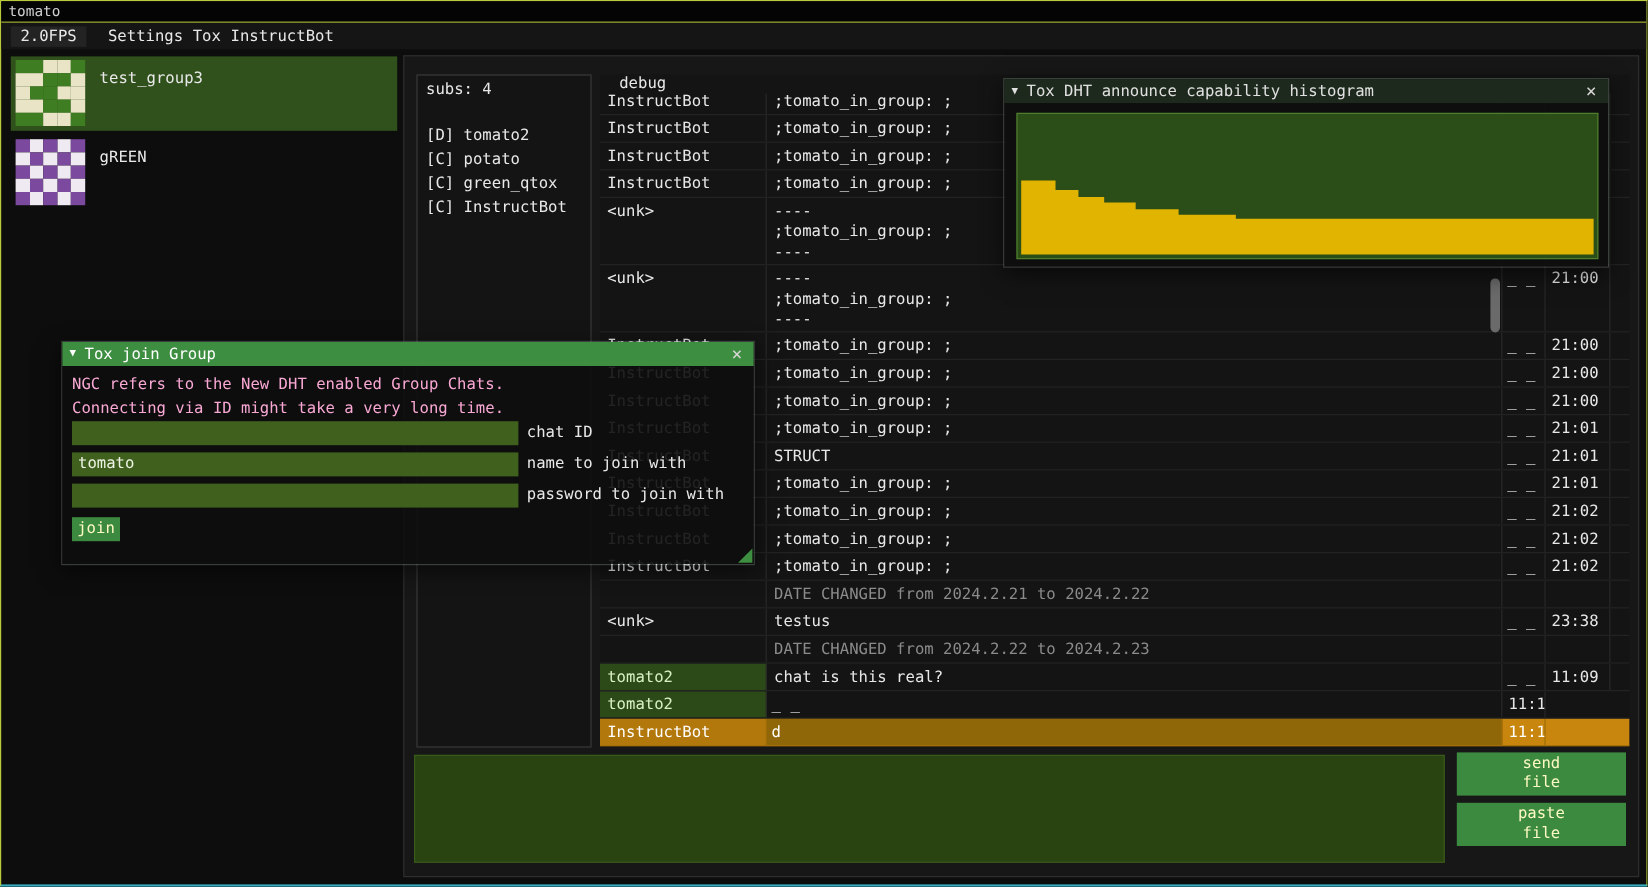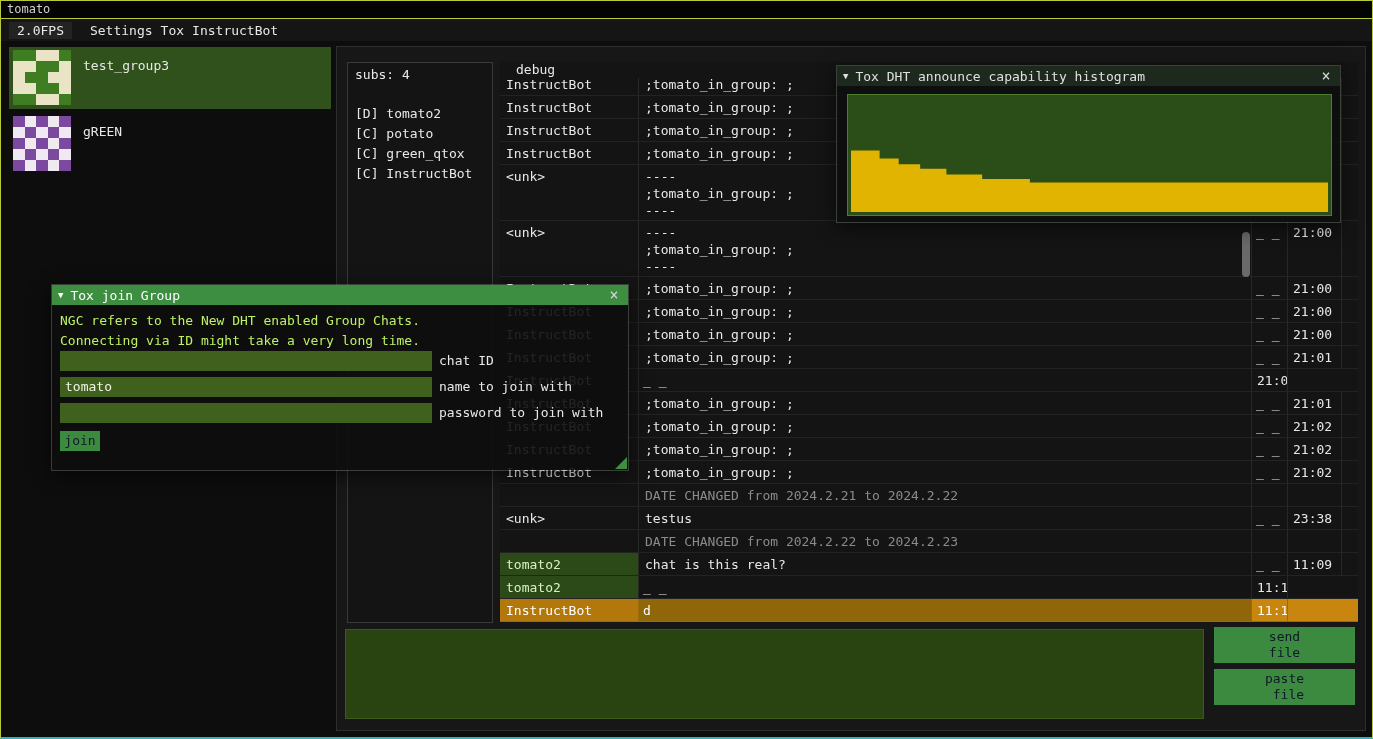--- a/index.html
+++ b/index.html
@@ -46,38 +46,38 @@
   .crow.self .c-name { background:#2c4a17; color:#d9f0c5; }
   .crow.accent { background:#c8860f; color:#fff; border-bottom-color:#a06c08; }
   .crow.accent > div { border-right-color:#a06c08; }
   .crow.accent .c-name { background:#b3780b; }
   .crow.accent .c-flags { background:#8f6608; }
   .chat-scrollthumb { position:absolute; left:742px; top:170px; width:8px; height:45px;
     background:#6a6a6a; border-radius:4px; }
 
   .composer-input { position:absolute; left:8px; top:582px; width:859px; height:90px;
     background:#2a4411; border:1px solid #3a5a1c; box-sizing:border-box; }
-  .btn { font-family:inherit; font-size:13px; color:#0f172a; background:#3c8a3f; border:none;
-    white-space:pre-line; text-align:right; line-height:16px; display:flex;
+  .btn { font-family:inherit; font-size:13px; color:#fef9c3; background:#3c8a3f; border:none;
+    white-space:pre-line; text-align:center; line-height:16px; display:flex;
     align-items:center; justify-content:center; cursor:default; }
   .btn.send { position:absolute; left:877px; top:580px; width:141px; height:36px; }
   .btn.paste { position:absolute; left:877px; top:622px; width:141px; height:36px; }
 
   .fwin { position:absolute; box-sizing:border-box; border:1px solid rgba(150,170,150,0.3);
     box-shadow:0 5px 18px rgba(0,0,0,0.55); }
   .fwin.join { left:50px; top:283px; width:578px; height:187px; z-index:20; }
   .fwin.hist { left:835px; top:64px; width:505px; height:158px; z-index:25; }
   .ftitle { height:20px; display:flex; align-items:center; padding:0 6px; gap:7px; box-sizing:border-box; }
   .ftitle.green { background:#3e8e41; color:#fff; }
   .ftitle.dark { background:#1d291d; color:#e0e0e0; }
   .collapse { font-size:9px; }
   .fclose { margin-left:auto; font-size:15px; line-height:15px; color:#d5d5d5; width:16px; text-align:center; }
   .fbody { position:relative; background:rgba(13,13,13,0.9); height:calc(100% - 20px); }
 
-  .join-info { position:absolute; left:8px; top:6px; color:#bef264; line-height:20px; white-space:pre; }
+  .join-info { position:absolute; left:8px; top:6px; color:#f9a8d4; line-height:20px; white-space:pre; }
   .join-fields { position:absolute; left:8px; top:46px; }
   .jfield-row { display:flex; height:20px; margin-bottom:6px; }
   .jfield { width:372px; background:#40601e; color:#eef4e4; padding-left:5px; line-height:20px; box-sizing:border-box; }
   .jlabel { margin-left:7px; line-height:20px; }
   .btn.join-btn { position:absolute; left:8px; top:126px; width:40px; height:20px; }
   .resize-grip { position:absolute; right:1px; bottom:1px; width:0; height:0;
     border-left:12px solid transparent; border-bottom:12px solid #3e8e41; }
 
   .plot { position:absolute; left:10px; top:8px; width:485px; height:122px;
     border:1px solid #4f7d2f; box-sizing:border-box; }
@@ -238,20 +238,21 @@
               <div class="c-time">21:00</div>
             </div>
             <div class="crow">
               <div class="c-name">InstructBot</div>
               <div class="c-msg">;tomato_in_group: ;</div>
               <div class="c-flags">_ _</div>
               <div class="c-time">21:01</div>
             </div>
             <div class="crow">
               <div class="c-name">InstructBot</div>
+              <div class="c-msg">STRUCT</div>
               <div class="c-flags">_ _</div>
               <div class="c-time">21:01</div>
             </div>
             <div class="crow">
               <div class="c-name">InstructBot</div>
               <div class="c-msg">;tomato_in_group: ;</div>
               <div class="c-flags">_ _</div>
               <div class="c-time">21:01</div>
             </div>
             <div class="crow">

